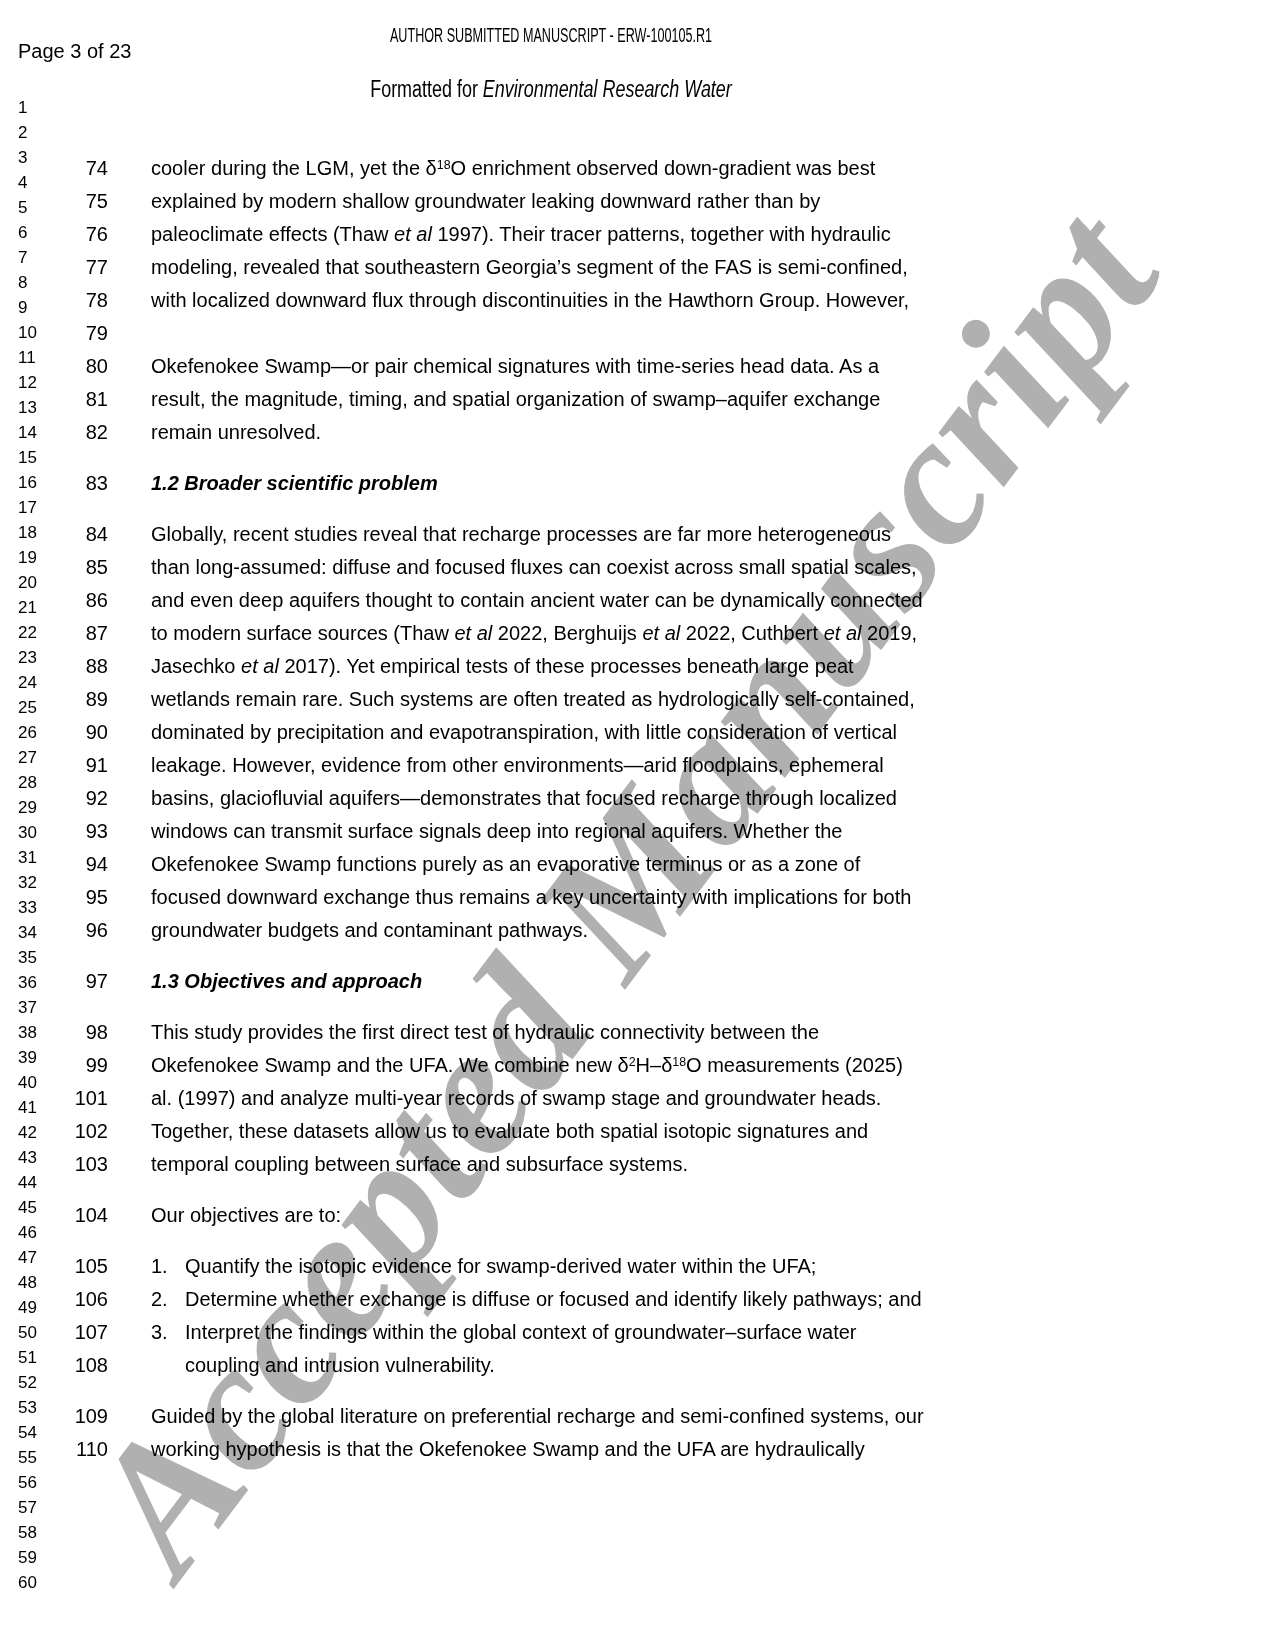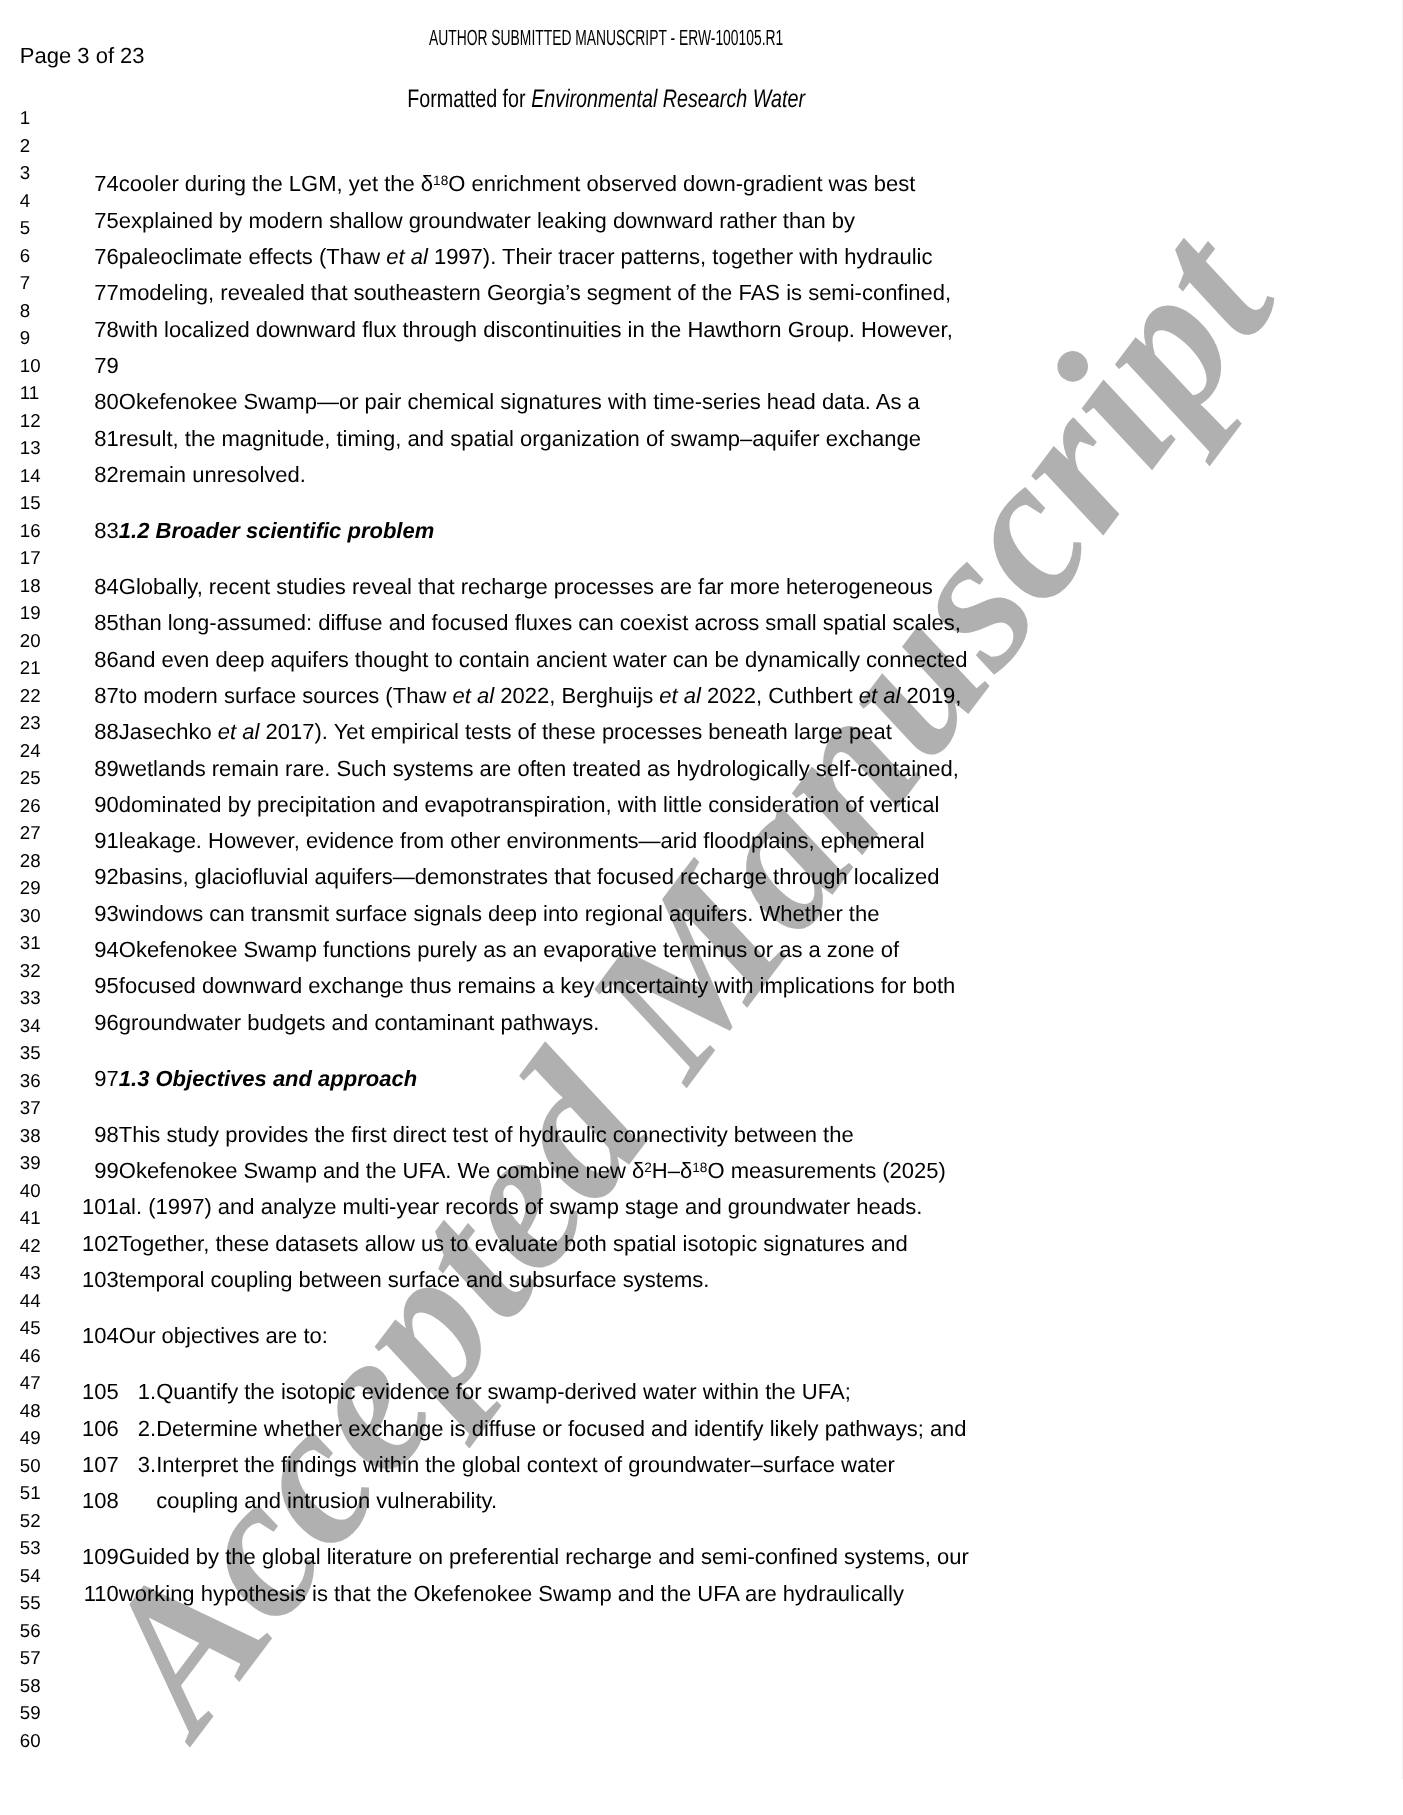--- a/index.html
+++ b/index.html
@@ -60,21 +60,21 @@
     display:flex;
     line-height:33px;
     font-size:20px;
     white-space:nowrap;
   }
   .lnum{
     flex:none;
     width:108px;
     text-align:right;
   }
-  .ltext{text-align:right;}
+  .ltext{margin-left:43px;}
   .ltext.heading{font-weight:bold;font-style:italic;}
   .ltext.cont{padding-left:34px;}
   .marker{display:inline-block;width:34px;}
   .ltext i{font-style:italic;}
   .ltext sup{
     font-size:0.62em;
     vertical-align:baseline;
     position:relative;
     top:-0.45em;
     line-height:0;

